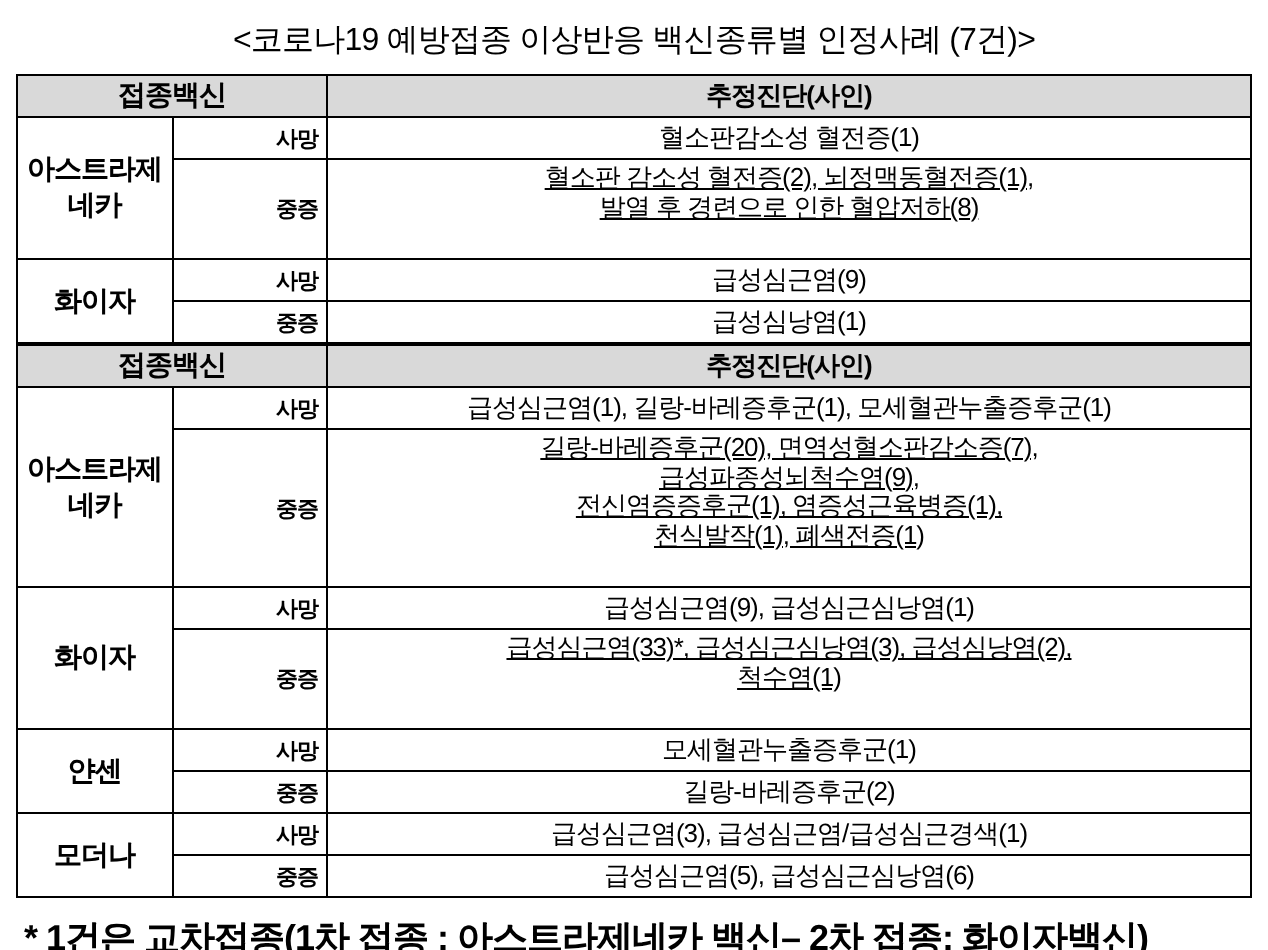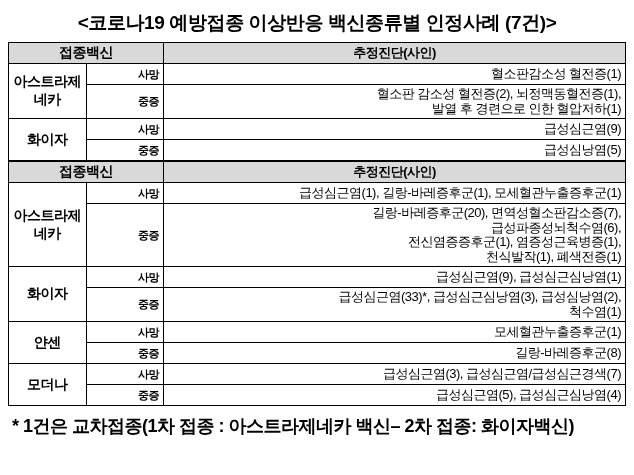--- a/index.html
+++ b/index.html
@@ -15,22 +15,22 @@
     overflow: hidden;
   }
   .page {
     width: 634px;
     height: 475px;
     box-sizing: border-box;
     padding: 6px 8px 0 8px;
   }
   .title {
     text-align: center;
-    font-size: 19px;
-    font-weight: bold;
+    font-size: 16px;
+    font-weight: normal;
     letter-spacing: -0.4px;
     margin: 4px 0 6px 0;
     white-space: nowrap;
   }
   .title2 {
     text-align: center;
     font-size: 14.5px;
     font-weight: bold;
     letter-spacing: -0.4px;
     margin: 10px 0 6px 0;
@@ -63,28 +63,29 @@
     font-weight: bold;
     font-size: 14px;
   }
   .c-sev {
     width: 78px;
     text-align: right;
     font-weight: bold;
     font-size: 11px;
   }
   .c-diag {
-    text-align: right;
+    text-align: center;
     font-size: 13px;
   }
   .r20 { height: 20px; }
   .multi {
     line-height: 1.12;
     padding-top: 2px;
-    padding-bottom: 2px;
+    padding-bottom: 18px;
+    text-decoration: underline;
   }
   .footnote {
     font-size: 18px;
     font-weight: bold;
     letter-spacing: -0.5px;
     margin: 8px 0 16px 4px;
   }
 </style>
 </head>
 <body>
@@ -103,31 +104,31 @@
     <tbody>
       <tr class="r20">
         <td class="c-vaccine" rowspan="2">아스트라제네카</td>
         <td class="c-sev">사망</td>
         <td class="c-diag">혈소판감소성 혈전증(1)</td>
       </tr>
       <tr>
         <td class="c-sev">중증</td>
         <td class="c-diag multi">
           <div>혈소판 감소성 혈전증(2), 뇌정맥동혈전증(1),</div>
-          <div>발열 후 경련으로 인한 혈압저하(1)</div>
+          <div>발열 후 경련으로 인한 혈압저하(8)</div>
         </td>
       </tr>
       <tr class="r20">
         <td class="c-vaccine" rowspan="2">화이자</td>
         <td class="c-sev">사망</td>
         <td class="c-diag">급성심근염(9)</td>
       </tr>
       <tr class="r20">
         <td class="c-sev">중증</td>
-        <td class="c-diag">급성심낭염(5)</td>
+        <td class="c-diag">급성심낭염(1)</td>
       </tr>
     </tbody>
   </table>
 
 
   <table>
     <thead>
       <tr>
         <th class="c-vaccine" colspan="2">접종백신</th>
         <th class="c-diag" style="text-align:center;">추정진단(사인)</th>
@@ -136,21 +137,21 @@
     <tbody>
       <tr class="r20">
         <td class="c-vaccine" rowspan="2">아스트라제네카</td>
         <td class="c-sev">사망</td>
         <td class="c-diag">급성심근염(1), 길랑-바레증후군(1), 모세혈관누출증후군(1)</td>
       </tr>
       <tr>
         <td class="c-sev">중증</td>
         <td class="c-diag multi">
           <div>길랑-바레증후군(20), 면역성혈소판감소증(7),</div>
-          <div>급성파종성뇌척수염(6),</div>
+          <div>급성파종성뇌척수염(9),</div>
           <div>전신염증증후군(1), 염증성근육병증(1),</div>
           <div>천식발작(1), 폐색전증(1)</div>
         </td>
       </tr>
       <tr class="r20">
         <td class="c-vaccine" rowspan="2">화이자</td>
         <td class="c-sev">사망</td>
         <td class="c-diag">급성심근염(9), 급성심근심낭염(1)</td>
       </tr>
       <tr>
@@ -160,29 +161,29 @@
           <div>척수염(1)</div>
         </td>
       </tr>
       <tr class="r20">
         <td class="c-vaccine" rowspan="2">얀센</td>
         <td class="c-sev">사망</td>
         <td class="c-diag">모세혈관누출증후군(1)</td>
       </tr>
       <tr class="r20">
         <td class="c-sev">중증</td>
-        <td class="c-diag">길랑-바레증후군(8)</td>
+        <td class="c-diag">길랑-바레증후군(2)</td>
       </tr>
       <tr class="r20">
         <td class="c-vaccine" rowspan="2">모더나</td>
         <td class="c-sev">사망</td>
-        <td class="c-diag">급성심근염(3), 급성심근염/급성심근경색(7)</td>
+        <td class="c-diag">급성심근염(3), 급성심근염/급성심근경색(1)</td>
       </tr>
       <tr class="r20">
         <td class="c-sev">중증</td>
-        <td class="c-diag">급성심근염(5), 급성심근심낭염(4)</td>
+        <td class="c-diag">급성심근염(5), 급성심근심낭염(6)</td>
       </tr>
     </tbody>
   </table>
 
   <div class="footnote">* 1건은 교차접종(1차 접종 : 아스트라제네카 백신– 2차 접종: 화이자백신)</div>
 
 </div>
 
 </body></html>

